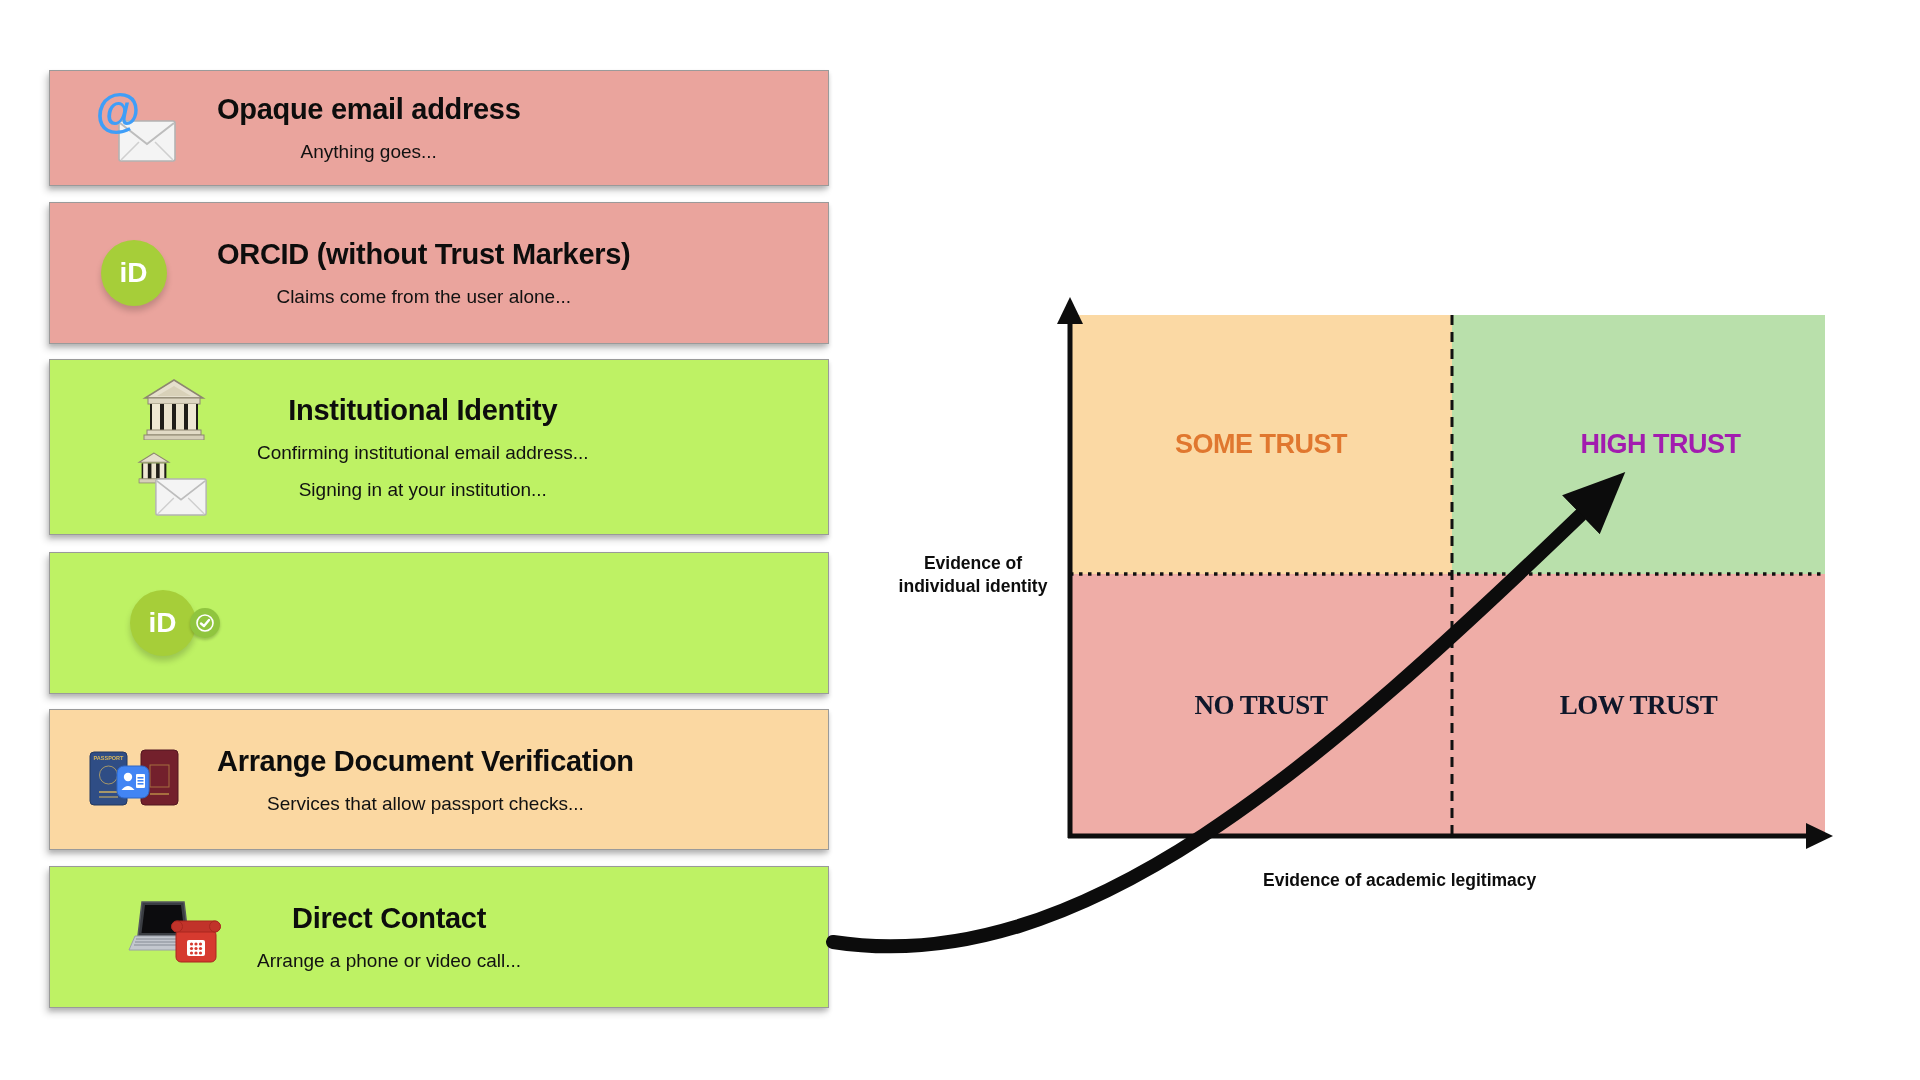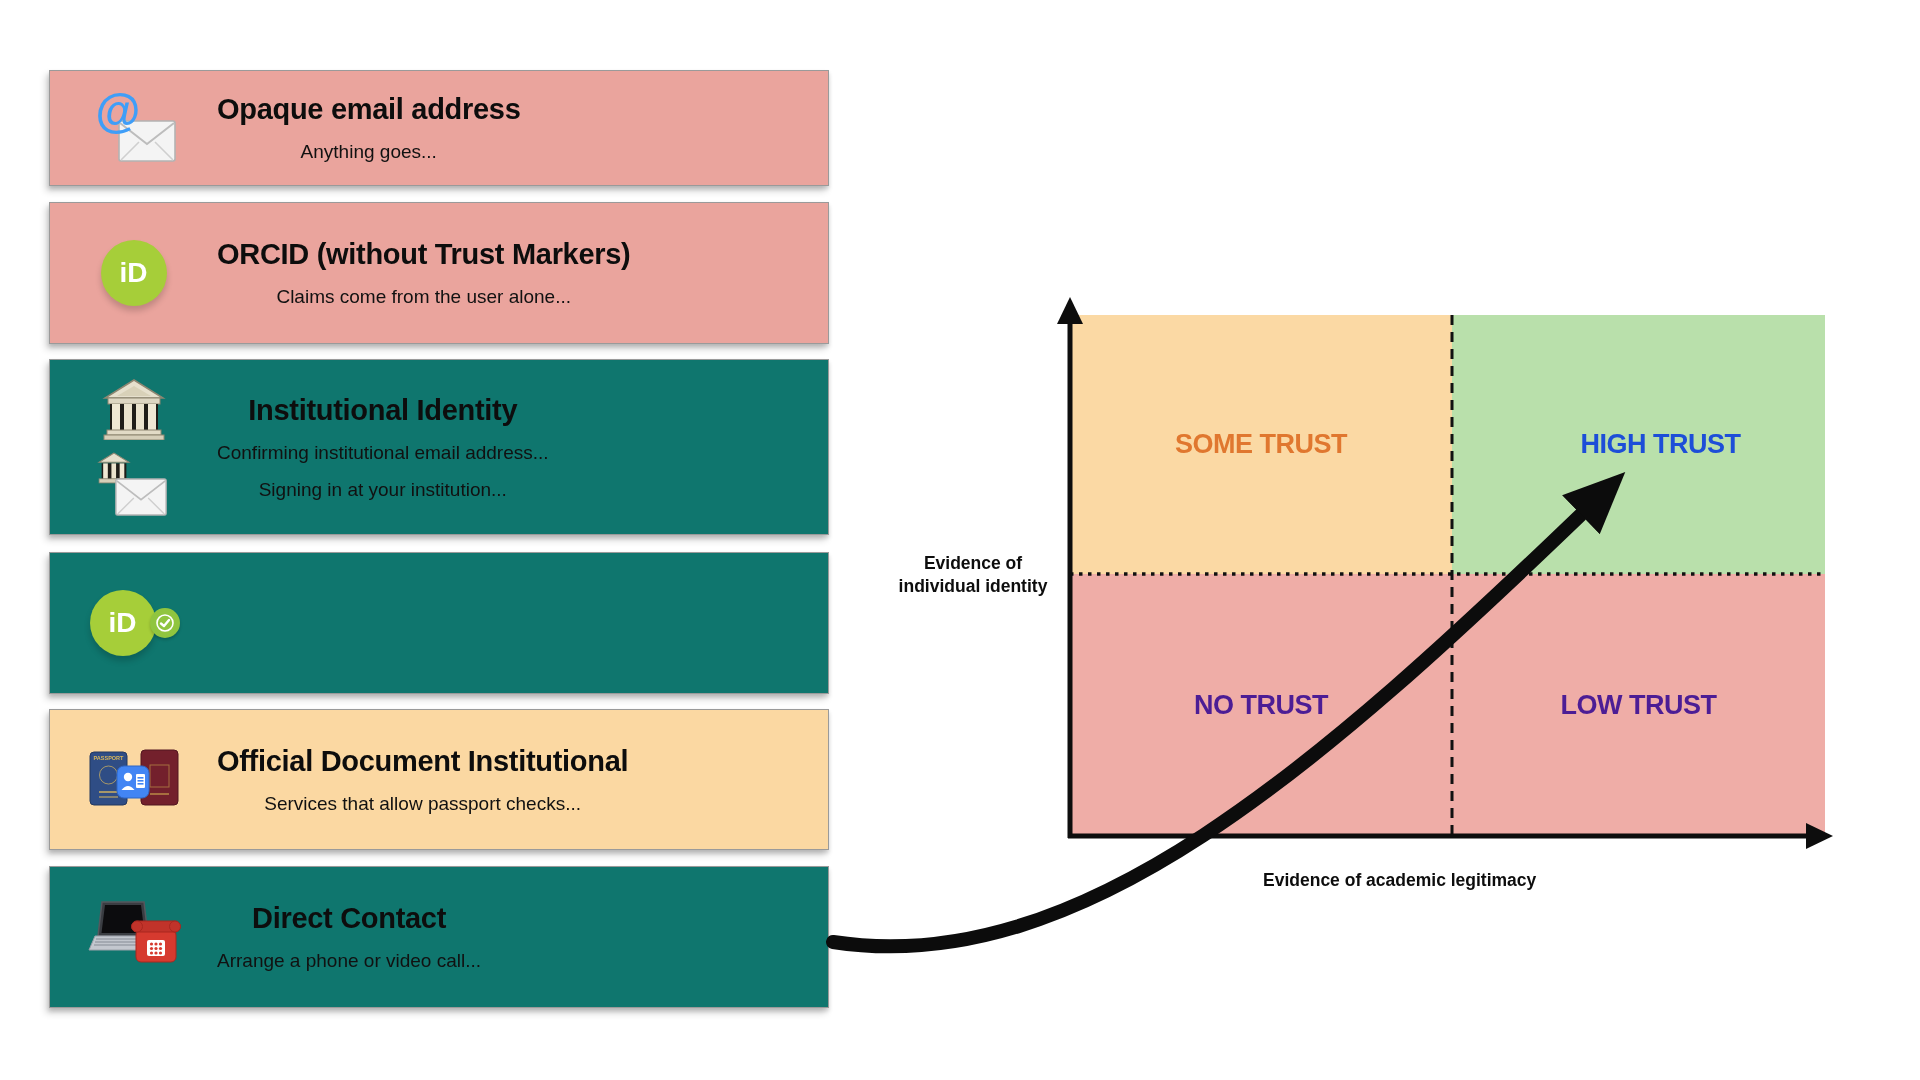--- a/index.html
+++ b/index.html
@@ -7,21 +7,21 @@
   #stage{position:relative;width:1920px;height:1080px;background:#ffffff;overflow:hidden;}
 
   
   .card{
     position:absolute;left:49px;width:780px;
     display:flex;align-items:center;
     border:1px solid #9a9a9a;box-sizing:border-box;
     box-shadow:-3px 5px 7px rgba(0,0,0,0.18), 0 3px 4px rgba(0,0,0,0.15);
   }
   .bg-red{background:#eaa49d;}
-  .bg-green{background:#0f766e;}
+  .bg-green{background:#bef264;padding-left:40px;}
   .bg-orange{background:#fbd8a2;}
   .c0{top:70px;height:116px;}
   .c1{top:202px;height:142px;}
   .c2{top:359px;height:176px;}
   .c3{top:552px;height:142px;}
   .c4{top:709px;height:141px;}
   .c5{top:866px;height:142px;}
 
   .icon-col{width:167px;flex:0 0 167px;display:flex;flex-direction:column;align-items:center;justify-content:center;gap:8px;}
   .text-col{display:flex;flex-direction:column;justify-content:center;gap:15px;padding-right:20px;align-items:center;}
@@ -44,22 +44,22 @@
   .combo-env{position:absolute;left:18px;top:26px;}
 
   
   .quad{position:absolute;display:flex;align-items:center;justify-content:center;}
   .q-tl{left:1070px;top:315px;width:382px;height:259px;background:#fbd9a4;}
   .q-tr{left:1452px;top:315px;width:373px;height:259px;background:#b9e0ab;}
   .q-bl{left:1070px;top:574px;width:382px;height:262px;background:#efada7;}
   .q-br{left:1452px;top:574px;width:373px;height:262px;background:#efada7;}
   .quad-label{font-size:27px;font-weight:700;letter-spacing:-0.5px;}
   .q-tl .quad-label{color:#e0772f;}
-  .q-tr .quad-label{color:#1d4ed8;margin-left:44px;}
-  .q-bl .quad-label,.q-br .quad-label{color:#4c1d95;}
+  .q-tr .quad-label{color:#a21caf;margin-left:44px;}
+  .q-bl .quad-label,.q-br .quad-label{color:#0f172a;font-family:Liberation Serif, serif;}
 
   .y-label{position:absolute;left:873px;top:552px;width:200px;text-align:center;
     font-size:17.5px;font-weight:700;color:#0d0d0d;line-height:1.3;}
   .x-label{position:absolute;left:1263px;top:870px;width:360px;
     font-size:17.5px;font-weight:700;color:#0d0d0d;}
 
   .overlay{position:absolute;left:0;top:0;width:1920px;height:1080px;pointer-events:none;}
 </style>
 </head>
 <body>
@@ -162,21 +162,21 @@
           <circle cx="41" cy="32" r="4.2" fill="#ffffff"></circle>
           <path d="M34.5 45 q6.5 -8 13 0 z" fill="#ffffff"></path>
           <rect x="49" y="29" width="9" height="14" rx="1" fill="#ffffff"></rect>
           <rect x="50.5" y="32" width="6" height="1.6" fill="#4285f4"></rect>
           <rect x="50.5" y="35" width="6" height="1.6" fill="#4285f4"></rect>
           <rect x="50.5" y="38" width="6" height="1.6" fill="#4285f4"></rect>
         </svg>
       </div>
     </div>
     <div class="text-col">
-      <div class="card-title">Official Document Institutional</div>
+      <div class="card-title">Arrange Document Verification</div>
       <div class="card-line">Services that allow passport checks...</div>
     </div>
   </div>
 
   <div class="card bg-green c5">
     <div class="icon-col">
       <div class="ic">
         <svg width="96" height="70" viewBox="0 0 96 70">
           <polygon points="16,2 58,2 62,36 12,36" fill="#3a3d42" stroke="#55585e" stroke-width="1.5"></polygon>
           <polygon points="19,5 55,5 58.5,33 15.5,33" fill="#0c0c0e"></polygon>

